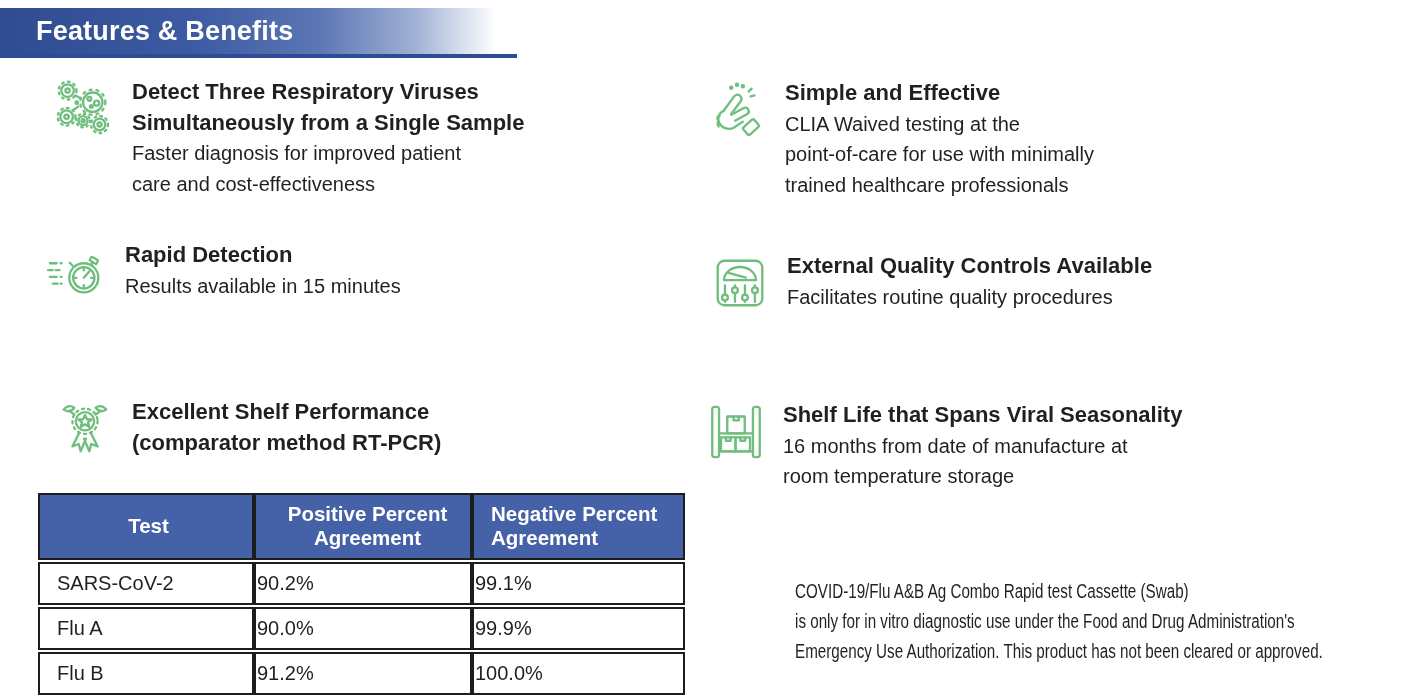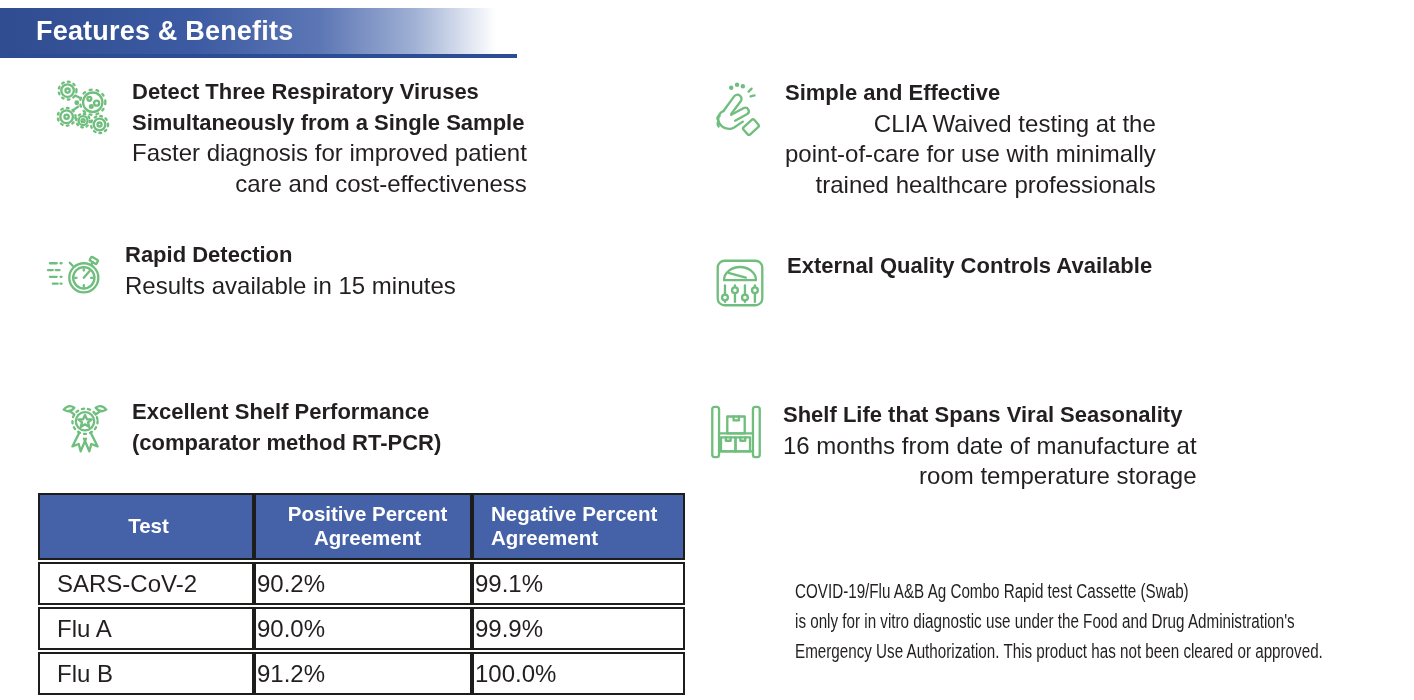--- a/index.html
+++ b/index.html
@@ -16,42 +16,42 @@
     border-bottom:4px solid #2d4c96;
     display:flex;align-items:center;
   }
   .banner h1{margin:0 0 0 36px;font-size:27px;font-weight:700;color:#ffffff;letter-spacing:.2px;}
   
   .feature{position:absolute;display:flex;align-items:flex-start;}
   .icon{flex:0 0 64px;display:flex;justify-content:center;}
   .icon svg{width:62px;height:64px;}
   .ftext{margin-left:15px;}
   .ftitle{font-weight:700;font-size:22px;line-height:30.5px;}
-  .fbody{font-size:24px;line-height:30.5px;text-align:right;}
+  .fbody{font-size:20px;line-height:30.5px;}
   .f-l1{left:53px;top:77px;}
   .f-l2{left:46px;top:240px;}
   .f-l3{left:53px;top:397px;}
   .f-r1{left:706px;top:78px;}
   .f-r2{left:708px;top:251px;}
   .f-r3{left:704px;top:400px;}
   
   .perf-table{
     position:absolute;left:38px;top:491px;
     border-collapse:separate;border-spacing:0 2px;
   }
   .perf-table th,.perf-table td{border:2px solid #1d1d1b;}
   .perf-table th{
     background:#4561a8;color:#ffffff;
     font-size:20.5px;font-weight:700;line-height:24px;
     padding:7px 8px 8px 0;vertical-align:middle;
   }
   .perf-table th.c1{width:191px;text-align:center;padding-left:13px;}
   .perf-table th.c2{width:189px;text-align:center;padding-left:17px;}
   .perf-table th.c3{width:184px;text-align:left;padding-left:17px;}
-  .perf-table td{font-size:24px;height:37px;background:#ffffff;vertical-align:middle;}
+  .perf-table td{font-size:20px;height:37px;background:#ffffff;vertical-align:middle;}
   .perf-table td.c1{text-align:left;padding-left:17px;}
   .perf-table td.c2,.perf-table td.c3{text-align:left;}
   
   .disclaimer{position:absolute;left:795px;top:576px;font-size:20px;line-height:30px;white-space:nowrap;}
   .disclaimer .dline{transform:scaleX(.76);transform-origin:0 50%;}
 </style>
 </head>
 <body>
 
 <header class="banner">
@@ -217,20 +217,23 @@
       <line x1="37.1" y1="34.5" x2="37.1" y2="51.5"></line>
         <circle cx="37.1" cy="47" r="3" fill="#ffffff"></circle>
       <line x1="47.4" y1="34.5" x2="47.4" y2="51.5"></line>
         <circle cx="47.4" cy="39.5" r="3" fill="#ffffff"></circle>
     </svg>
   </span>
   <div class="ftext">
     <div class="ftitle">
       <div>External Quality Controls Available</div>
     </div>
+    <div class="fbody">
+      <div>Facilitates routine quality procedures</div>
+    </div>
   </div>
 </div>
 
 <div class="feature f-r3">
   <span class="icon">
     <svg viewBox="0 0 64 64" fill="none" stroke="#6fbe7d" stroke-width="2.4" stroke-linecap="round" stroke-linejoin="round">
       <rect x="7.5" y="6" width="7" height="52" rx="2.5"></rect>
       <rect x="49.5" y="6" width="7" height="52" rx="2.5"></rect>
       <line x1="14.5" y1="33.5" x2="49.5" y2="33.5"></line>
       <line x1="14.5" y1="52" x2="49.5" y2="52"></line>

